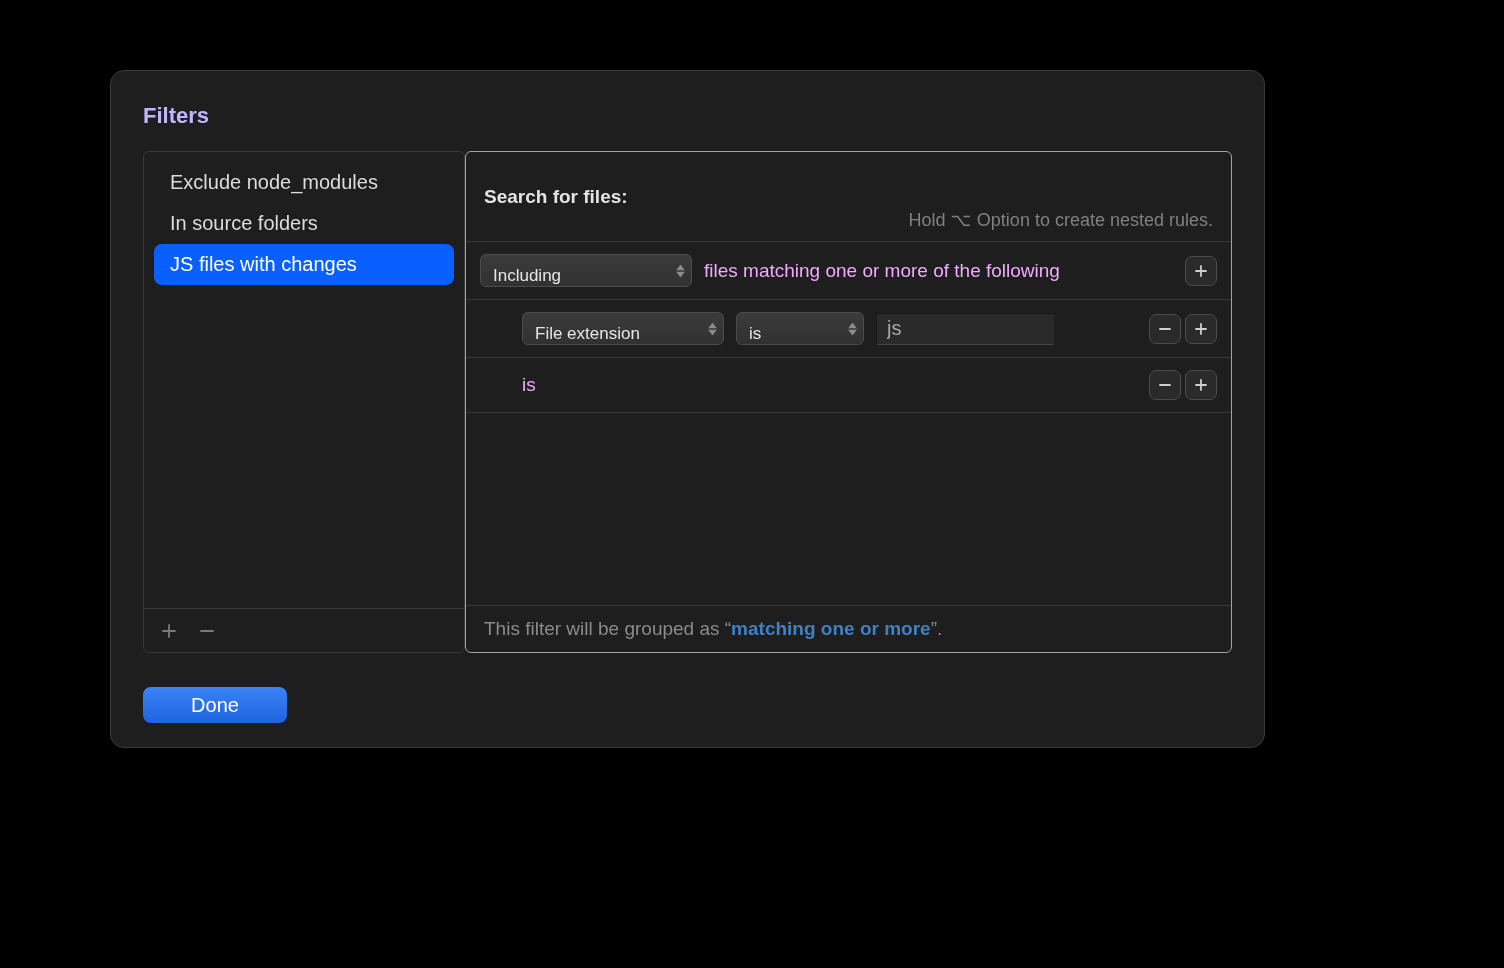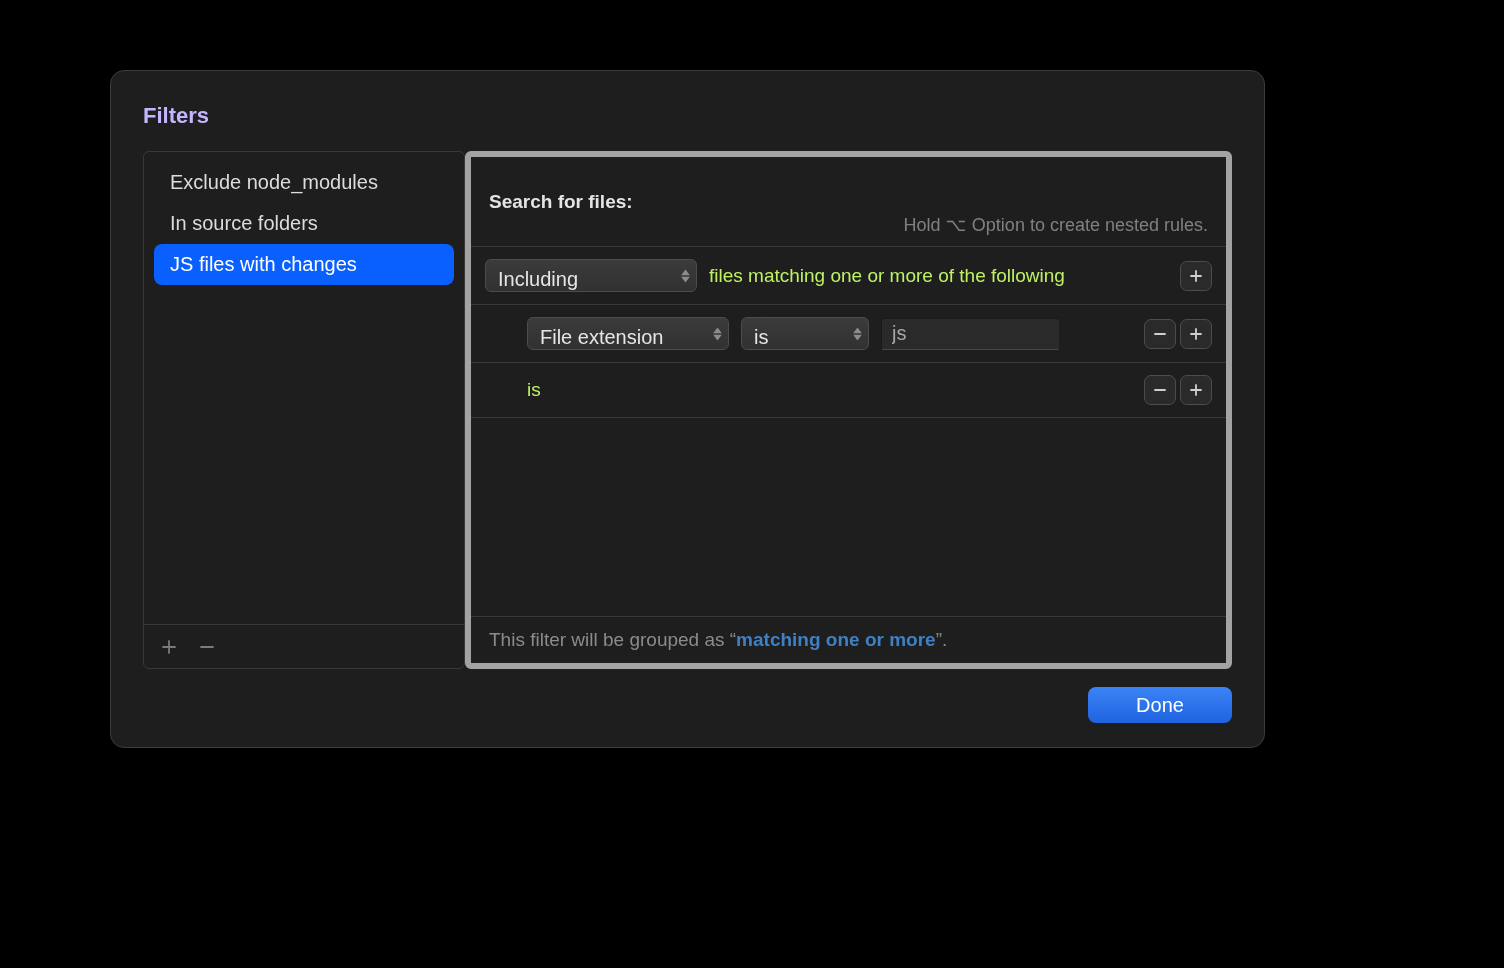--- a/index.html
+++ b/index.html
@@ -68,21 +68,21 @@
     width: 22px; height: 22px;
     display: inline-flex; align-items: center; justify-content: center;
     color: #7b7b7b;
     cursor: pointer;
   }
   .tb-btn svg { stroke: currentColor; }
 
   
   .rules-pane {
     flex: 1;
-    border: 6px solid #a3a3a3;
+    border: 1px solid #a3a3a3;
     border-radius: 6px;
     background: #1e1e1e;
     display: flex; flex-direction: column;
     min-width: 0;
   }
   .rules-header {
     display: flex; align-items: center; justify-content: space-between;
     padding: 10px 18px;
     border-bottom: 1px solid #383838;
   }
@@ -95,33 +95,33 @@
   .opt { letter-spacing: .5px; }
 
   .rule-row {
     display: flex; align-items: center;
     padding: 12px 14px;
     border-bottom: 1px solid #383838;
     gap: 12px;
   }
   .rule-row.indent { padding-left: 56px; }
   .rule-label {
-    color: #bef264; font-size: 19px;
+    color: #f0abfc; font-size: 19px;
   }
 
   .popup {
     position: relative;
     height: 33px;
     background: linear-gradient(#3b3b3b,#313131);
     border: 1px solid #4c4c4c;
     border-radius: 6px;
     display: inline-flex; align-items: flex-end;
     padding: 8px 26px 0 12px;
     color: #e6e6e6;
-    font-size: 20px;
+    font-size: 17px;
     cursor: pointer;
     white-space: nowrap;
   }
   .popup .stepper {
     position: absolute; right: 6px; top: 50%;
     transform: translateY(-50%);
     display: flex; flex-direction: column; gap: 1px;
     color: #8c8c8c; pointer-events: none;
   }
   .popup .stepper svg { display: block; }
@@ -163,21 +163,21 @@
   .rules-footer {
     border-top: 1px solid #383838;
     padding: 12px 18px;
     color: #8b8b8b;
     font-size: 19px;
   }
   .rules-footer .link {
     color: #3f80c2; font-weight: 700;
   }
 
-  .done-row { display: flex; justify-content: flex-end; margin-top: 18px; }
+  .done-row { display: flex; margin-top: 34px; }
   .done-btn {
     width: 144px; height: 36px;
     background: linear-gradient(#3b83f5,#1f63e0);
     border: none; border-radius: 8px;
     color: #fff; font-size: 20px; font-weight: 500;
     cursor: pointer;
   }
 </style>
 </head>
 <body>

